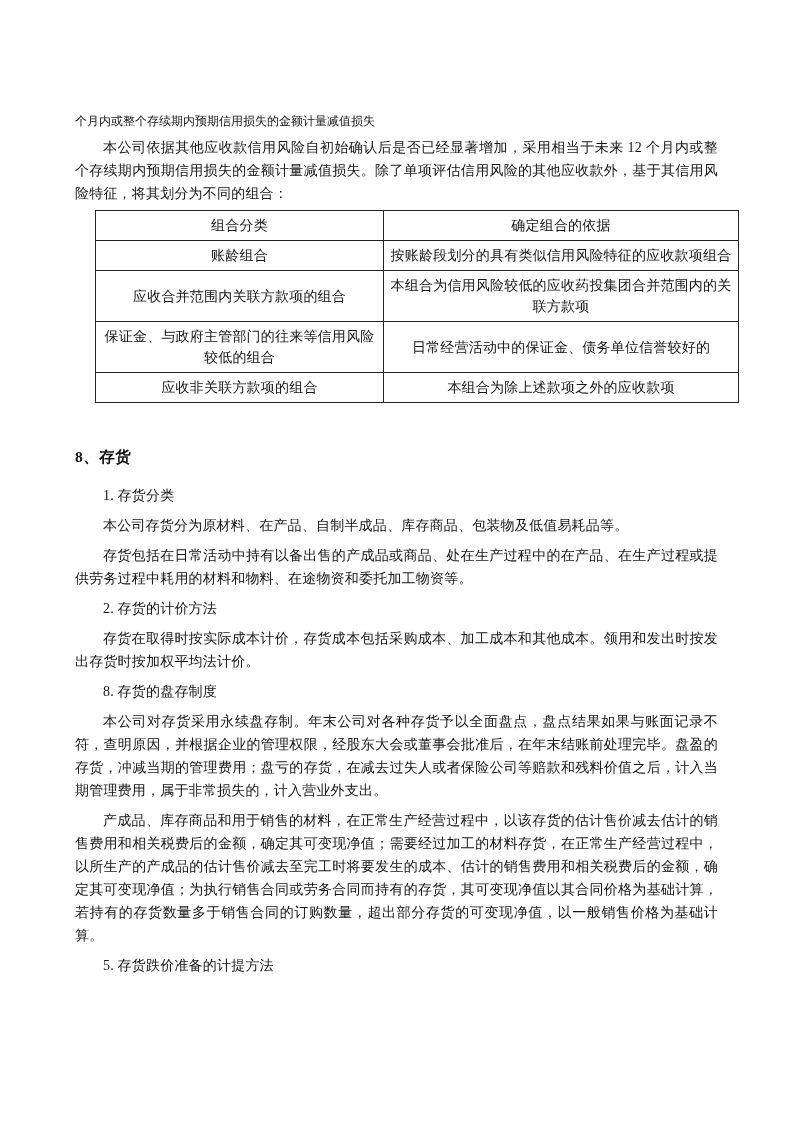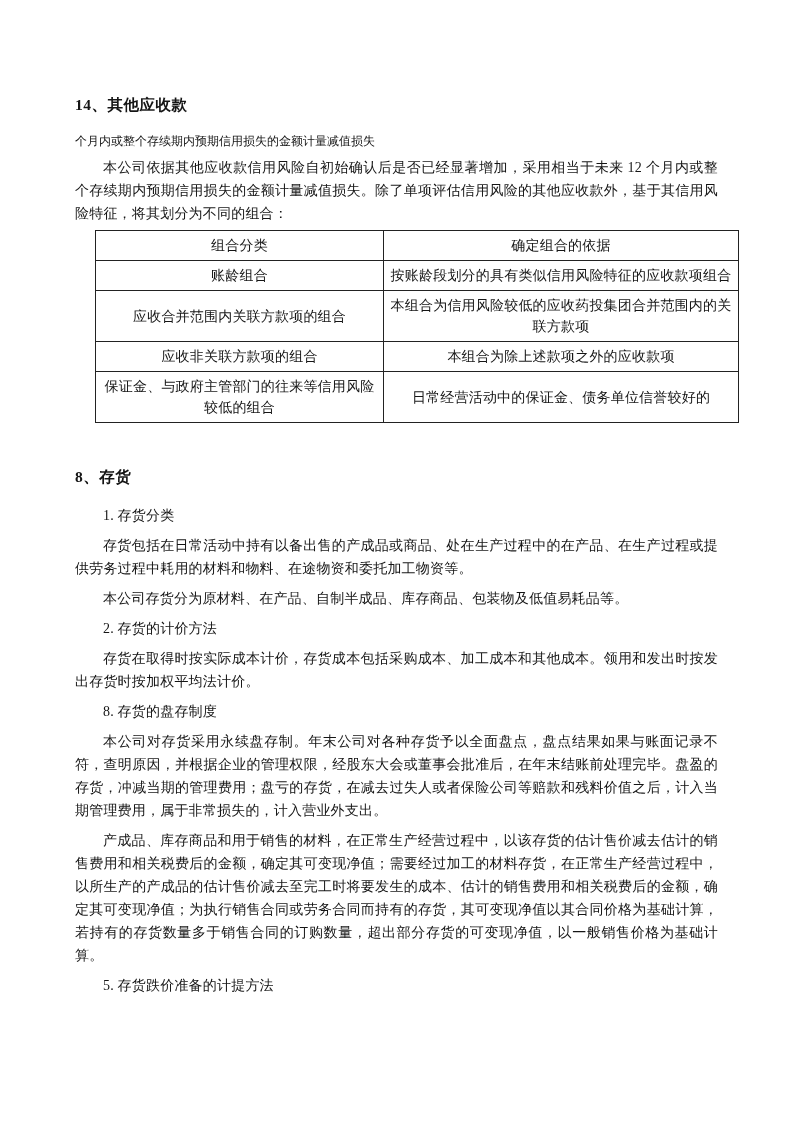--- a/index.html
+++ b/index.html
@@ -80,21 +80,20 @@
   .s15-para {
     margin-top: 7px;
   }
 </style>
 </head>
 <body>
 
 <div class="page">
 
   <section>
-    <h1 class="doc-title">14、其他应收款</h1>
     <p class="subtitle">个月内或整个存续期内预期信用损失的金额计量减值损失</p>
     <p class="para">本公司依据其他应收款信用风险自初始确认后是否已经显著增加，采用相当于未来 12 个月内或整个存续期内预期信用损失的金额计量减值损失。除了单项评估信用风险的其他应收款外，基于其信用风险特征，将其划分为不同的组合：</p>
 
     <table class="policy-table">
       <colgroup>
         <col class="c-left">
         <col class="c-right">
       </colgroup>
       <thead>
         <tr>
@@ -105,37 +104,37 @@
       <tbody>
         <tr>
           <td>账龄组合</td>
           <td>按账龄段划分的具有类似信用风险特征的应收款项组合</td>
         </tr>
         <tr>
           <td>应收合并范围内关联方款项的组合</td>
           <td>本组合为信用风险较低的应收药投集团合并范围内的关联方款项</td>
         </tr>
         <tr>
+          <td>保证金、与政府主管部门的往来等信用风险较低的组合</td>
+          <td>日常经营活动中的保证金、债务单位信誉较好的</td>
+        </tr>
+        <tr>
           <td>应收非关联方款项的组合</td>
           <td>本组合为除上述款项之外的应收款项</td>
-        </tr>
-        <tr>
-          <td>保证金、与政府主管部门的往来等信用风险较低的组合</td>
-          <td>日常经营活动中的保证金、债务单位信誉较好的</td>
         </tr>
       </tbody>
     </table>
   </section>
 
   <section>
     <h1 class="doc-title section-15-title">8、存货</h1>
 
     <p class="subhead first">1. 存货分类</p>
+    <p class="para s15-para">本公司存货分为原材料、在产品、自制半成品、库存商品、包装物及低值易耗品等。</p>
     <p class="para s15-para">存货包括在日常活动中持有以备出售的产成品或商品、处在生产过程中的在产品、在生产过程或提供劳务过程中耗用的材料和物料、在途物资和委托加工物资等。</p>
-    <p class="para s15-para">本公司存货分为原材料、在产品、自制半成品、库存商品、包装物及低值易耗品等。</p>
 
     <p class="subhead">2. 存货的计价方法</p>
     <p class="para s15-para">存货在取得时按实际成本计价，存货成本包括采购成本、加工成本和其他成本。领用和发出时按发出存货时按加权平均法计价。</p>
 
     <p class="subhead">8. 存货的盘存制度</p>
     <p class="para s15-para">本公司对存货采用永续盘存制。年末公司对各种存货予以全面盘点，盘点结果如果与账面记录不符，查明原因，并根据企业的管理权限，经股东大会或董事会批准后，在年末结账前处理完毕。盘盈的存货，冲减当期的管理费用；盘亏的存货，在减去过失人或者保险公司等赔款和残料价值之后，计入当期管理费用，属于非常损失的，计入营业外支出。</p>
 
     <p class="para s15-para">产成品、库存商品和用于销售的材料，在正常生产经营过程中，以该存货的估计售价减去估计的销售费用和相关税费后的金额，确定其可变现净值；需要经过加工的材料存货，在正常生产经营过程中，以所生产的产成品的估计售价减去至完工时将要发生的成本、估计的销售费用和相关税费后的金额，确定其可变现净值；为执行销售合同或劳务合同而持有的存货，其可变现净值以其合同价格为基础计算，若持有的存货数量多于销售合同的订购数量，超出部分存货的可变现净值，以一般销售价格为基础计算。</p>
 
     <p class="subhead">5. 存货跌价准备的计提方法</p>

